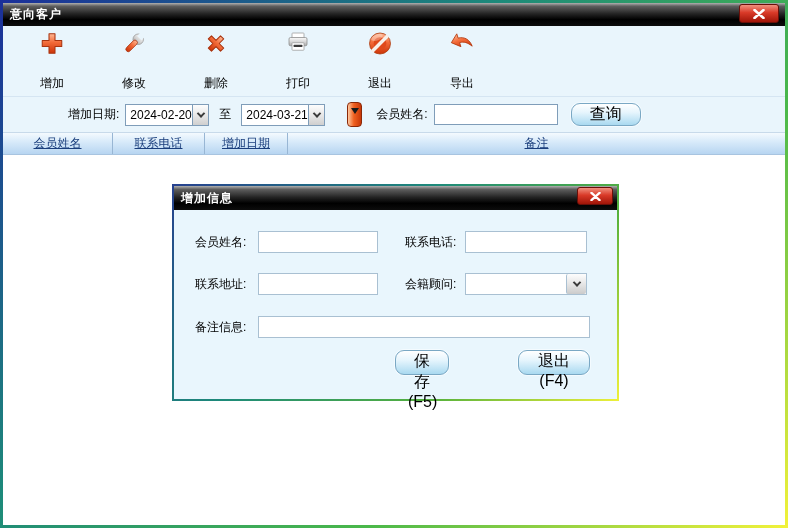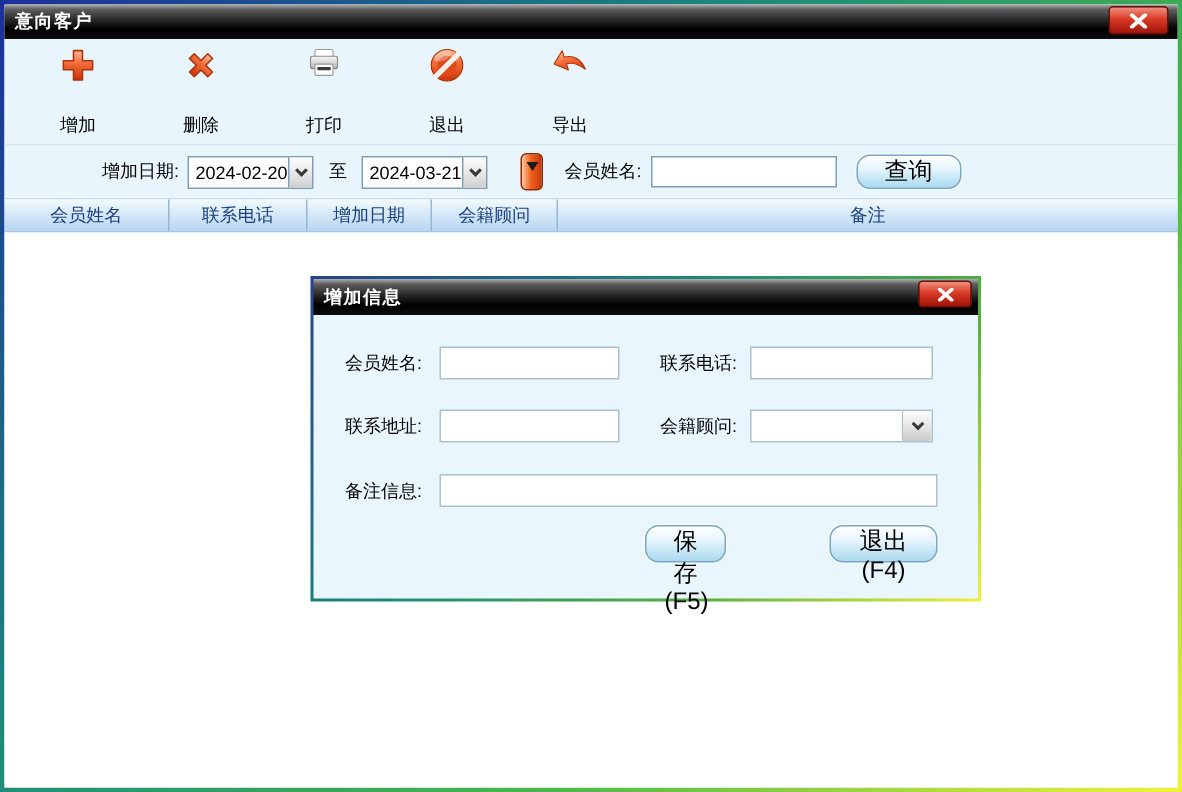--- a/index.html
+++ b/index.html
@@ -121,30 +121,31 @@
     background: linear-gradient(180deg, #f4fafe 0%, #d9ebfa 40%, #b7d5f1 100%);
     display:flex;
     color:#1a3e7c;
     border-bottom:1px solid #a8c4e0;
   }
   .grid-header .col {
     display:flex; align-items:center; justify-content:center;
     border-right:1px solid #98b6d4;
     height:100%;
     cursor:pointer;
+    text-decoration:underline;
   }
   .grid-header .col:last-child { border-right:none; }
   .grid-body { flex:1 1 auto; background:#fff; }
   
   .dialog {
     position:absolute; left:172px; top:184px;
     width:447px; height:217px;
     background: linear-gradient(135deg, #27418f 0%, #1d8a7a 40%, #57b23c 72%, #eef03a 100%);
     padding:2px;
-    display:flex; flex-direction:column;margin-left:35px;
+    display:flex; flex-direction:column;
   }
   .dialog .titlebar { flex:0 0 24px; height:24px; }
   .dialog .close-btn { width:36px; height:18px; right:4px; }
   .dialog-body {
     flex:1 1 auto;
     background:#e9f6fd;
     position:relative;
   }
   .dlg-label { position:absolute; line-height:22px; color:#000; }
   .dlg-input {
@@ -200,20 +201,30 @@
 
     <div class="toolbar">
       <div class="tool">
         <svg width="34" height="34" viewBox="0 0 36 36">
           <path d="M14 5 h8 v9 h9 v8 h-9 v9 h-8 v-9 h-9 v-8 h9 Z" fill="url(#gOr)" stroke="#a83410" stroke-width="1.4" stroke-linejoin="round"></path>
         </svg>
         <span class="lbl">增加</span>
       </div>
       <div class="tool">
         <svg width="34" height="34" viewBox="0 0 36 36">
+          <g transform="rotate(45 18 18)">
+            <circle cx="18" cy="10" r="7" fill="url(#gSil)" stroke="#9a9a9a"></circle>
+            <rect x="14" y="0" width="8" height="8" fill="#e9f5fc"></rect>
+            <rect x="14.8" y="13" width="6.4" height="19" rx="3.2" fill="url(#gOr)" stroke="#a83410"></rect>
+          </g>
+        </svg>
+        <span class="lbl">修改</span>
+      </div>
+      <div class="tool">
+        <svg width="34" height="34" viewBox="0 0 36 36">
           <path d="M15 6.5 h6 v8.5 h8.5 v6 h-8.5 v8.5 h-6 v-8.5 h-8.5 v-6 h8.5 Z" transform="rotate(45 18 18)" fill="url(#gOr)" stroke="#a83410" stroke-width="1.4" stroke-linejoin="round"></path>
         </svg>
         <span class="lbl">删除</span>
       </div>
       <div class="tool">
         <svg width="34" height="34" viewBox="0 0 36 36">
           <rect x="10" y="4" width="16" height="7" rx="1" fill="#fff" stroke="#999"></rect>
           <rect x="6" y="10" width="24" height="11" rx="2" fill="url(#gSil)" stroke="#8a8a8a"></rect>
           <rect x="10" y="17" width="16" height="10" rx="1" fill="#fff" stroke="#999"></rect>
           <rect x="12" y="19.5" width="12" height="3" rx="1" fill="#3a3a3a"></rect>
@@ -257,21 +268,20 @@
       </div>
       <span style="margin-left:14px">会员姓名:</span>
       <input class="txt-input" style="margin-left: 6px;" value="">
       <button class="blue-btn" style="margin-left:13px; width:70px">查询</button>
     </div>
 
     <div class="grid-header">
       <div class="col" style="width:110px">会员姓名</div>
       <div class="col" style="width:92px">联系电话</div>
       <div class="col" style="width:83px">增加日期</div>
-      <div class="col" style="width:84px">会籍顾问</div>
       <div class="col" style="flex:1">备注</div>
     </div>
 
     <div class="grid-body"></div>
   </div>
 
   <div class="dialog">
     <div class="titlebar">
       <span>增加信息</span>
       <span class="close-btn">

